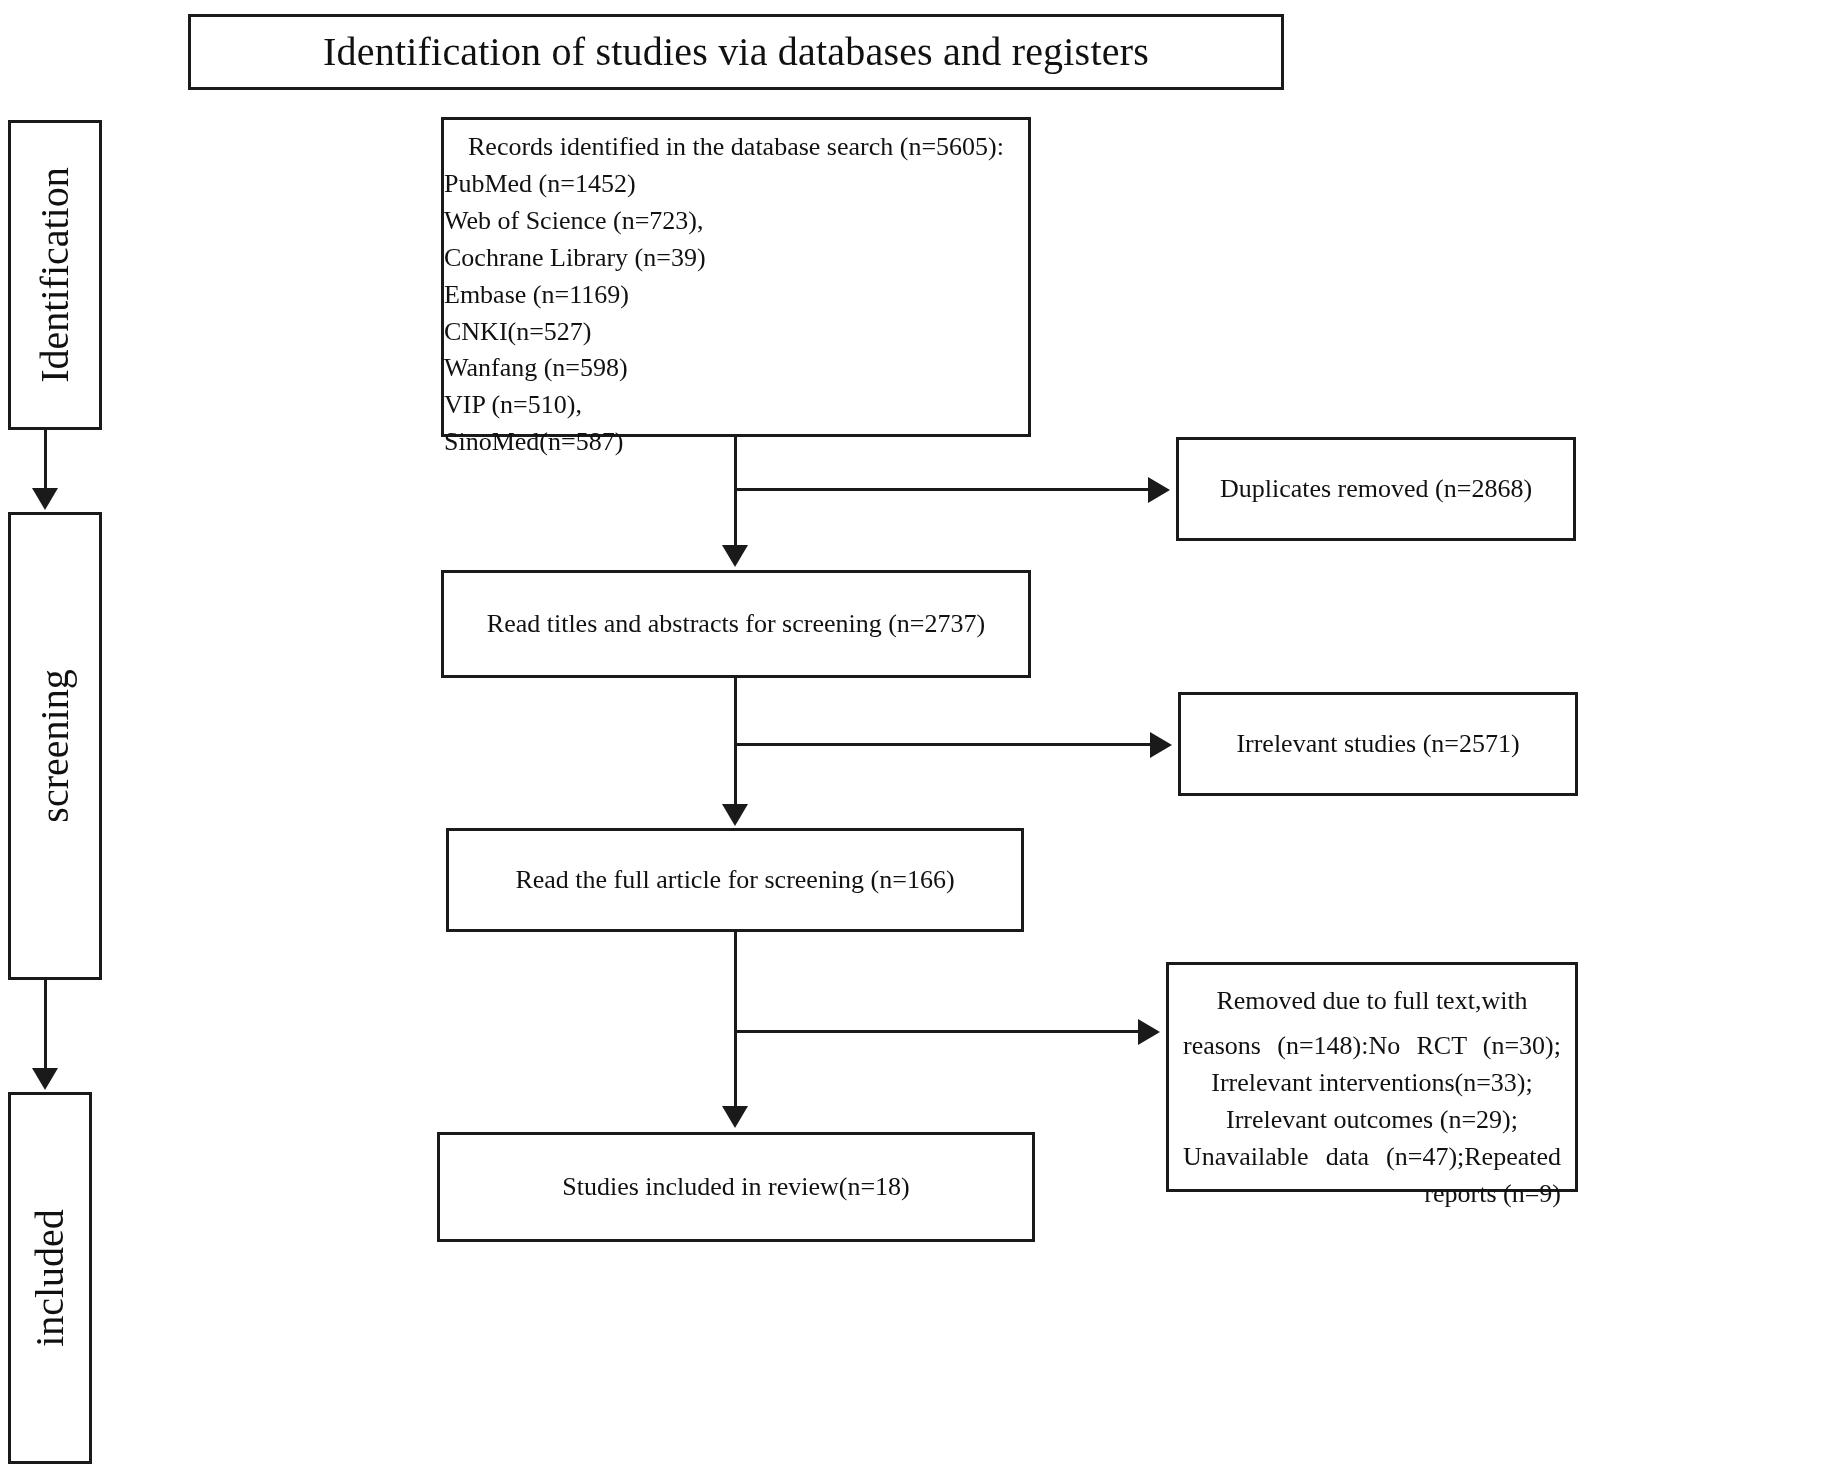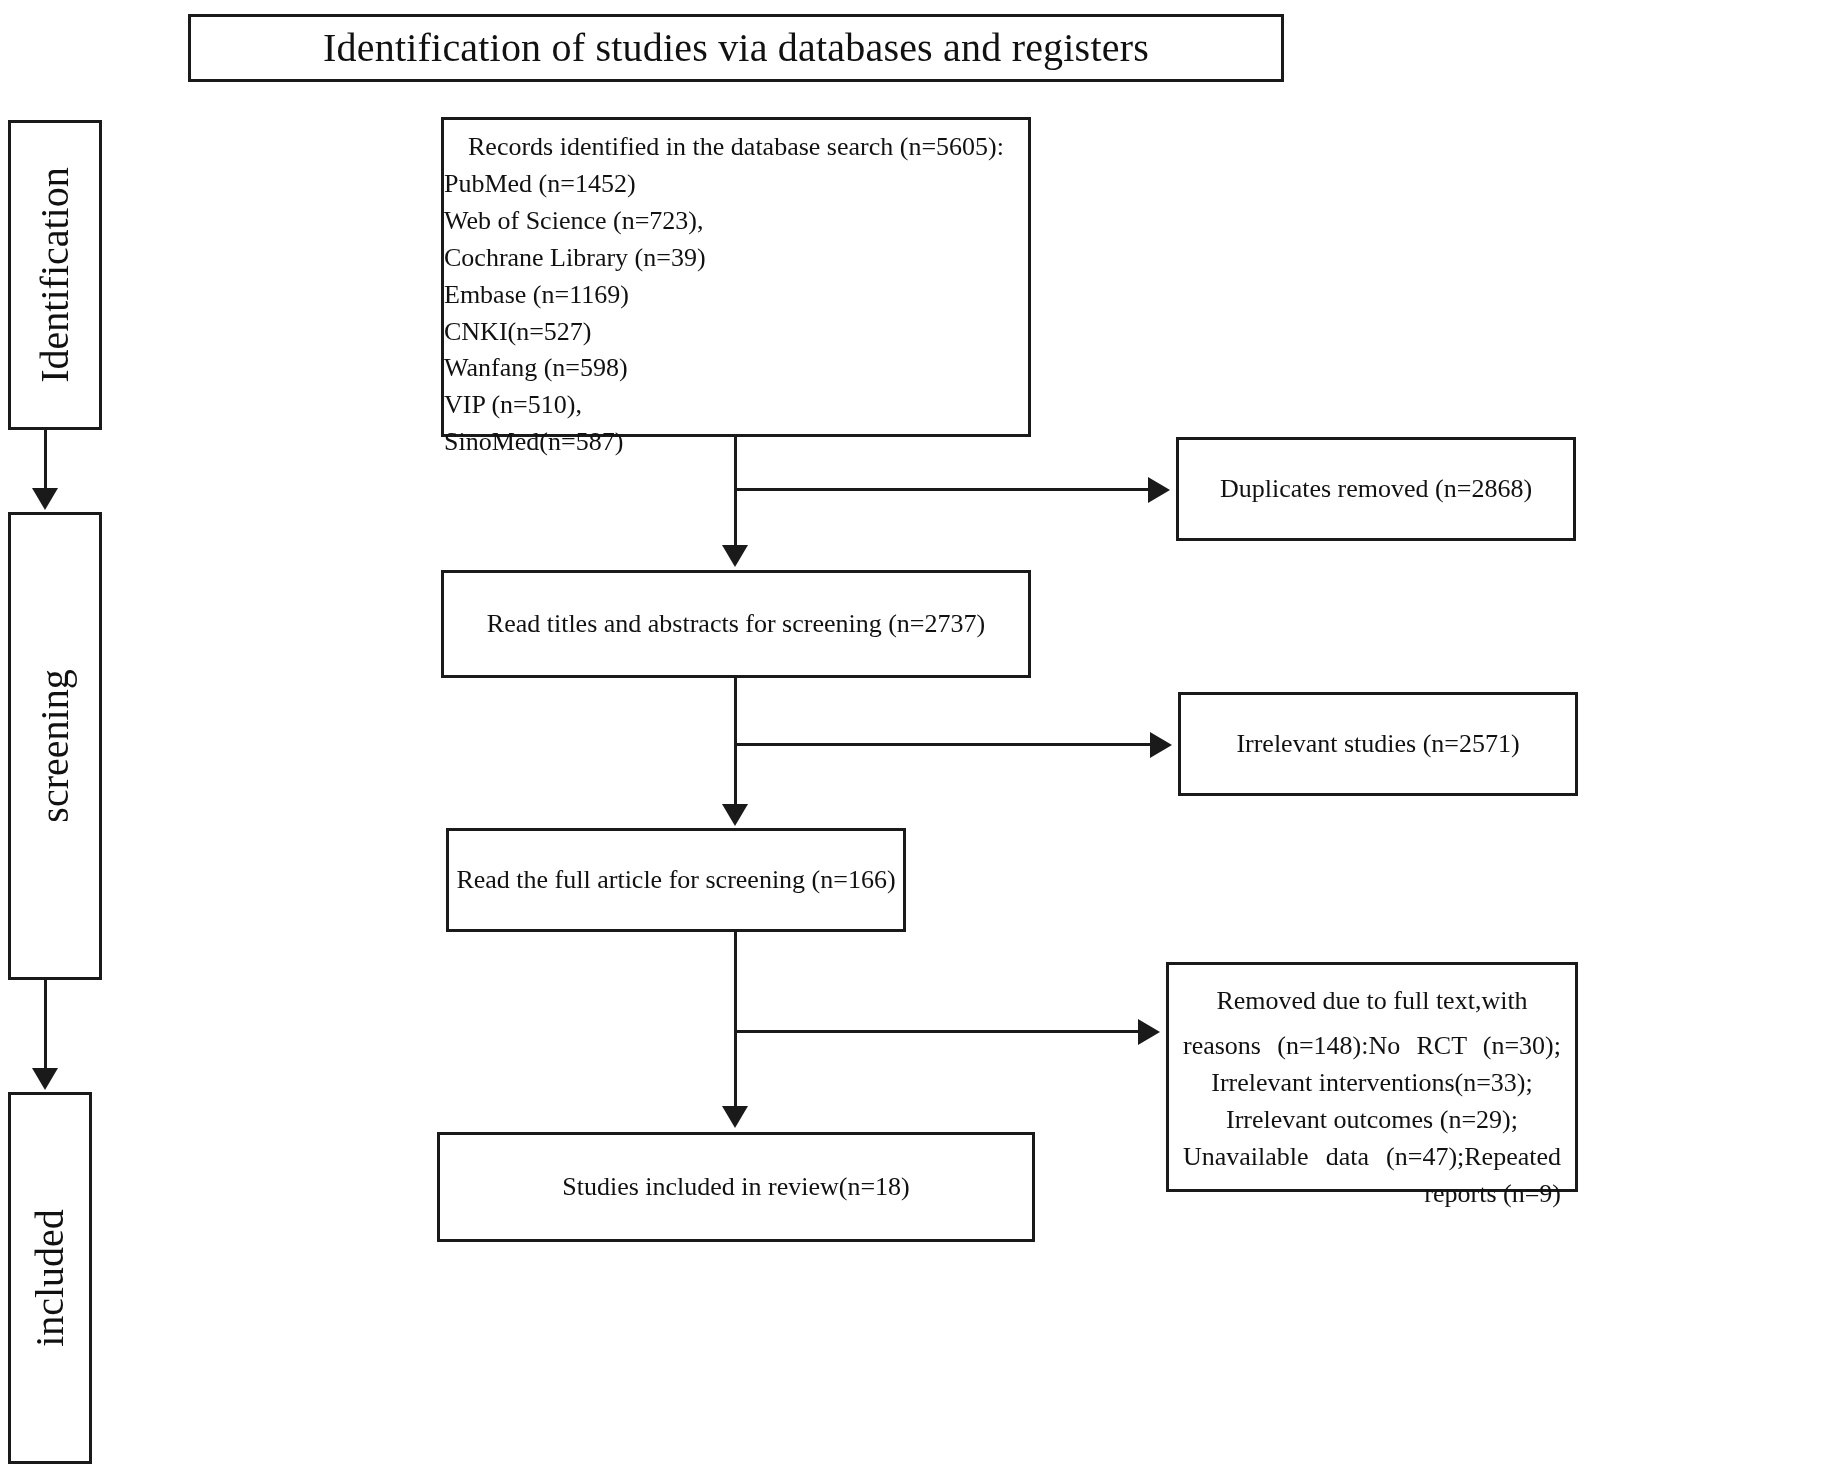--- a/index.html
+++ b/index.html
@@ -27,21 +27,21 @@
     justify-content: center;
     text-align: center;
     line-height: 1.42;
   }
 
   
   #title-box {
     left: 188px;
     top: 14px;
     width: 1096px;
-    height: 68px;
+    height: 76px;
     font-size: 40px;
     letter-spacing: 0.2px;
   }
 
   
   .stage {
     position: absolute;
     border: 3px solid #1a1a1a;
     background: #ffffff;
     overflow: hidden;
@@ -65,21 +65,21 @@
     left: 441px;  top: 117px;  width: 590px; height: 320px;
     font-size: 26px;
     align-items: flex-start;
     padding-top: 9px;
   }
   #box-identified .lines { width: 100%; }
   #box-identified .l0 { text-align: center; }
   #box-identified .ln { text-align: left; }
 
   #box-titles   { left: 441px;  top: 570px;  width: 590px; height: 108px; font-size: 26px; }
-  #box-fulltext { left: 446px;  top: 828px;  width: 460px; height: 104px; font-size: 26px; }
+  #box-fulltext { left: 446px;  top: 828px;  width: 578px; height: 104px; font-size: 26px; }
   #box-included { left: 437px;  top: 1132px; width: 598px; height: 110px; font-size: 26px; }
 
   
   #box-duplicates {
     left: 1176px; top: 437px; width: 400px; height: 104px; font-size: 26px;
   }
   #box-irrelevant {
     left: 1178px; top: 692px; width: 400px; height: 104px; font-size: 26px;
   }
   #box-removed {

